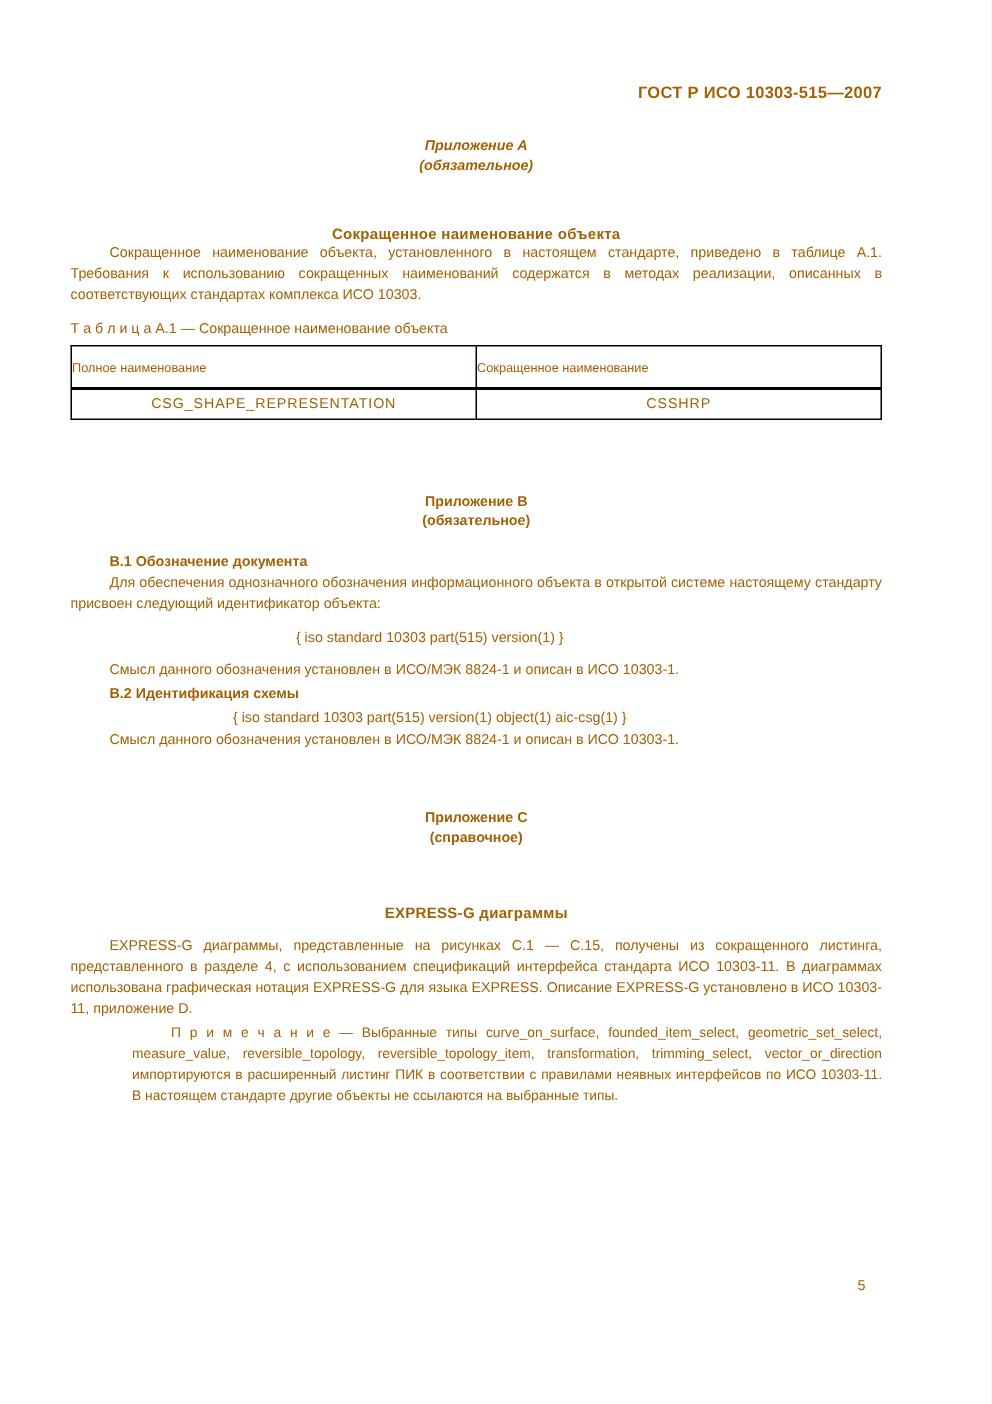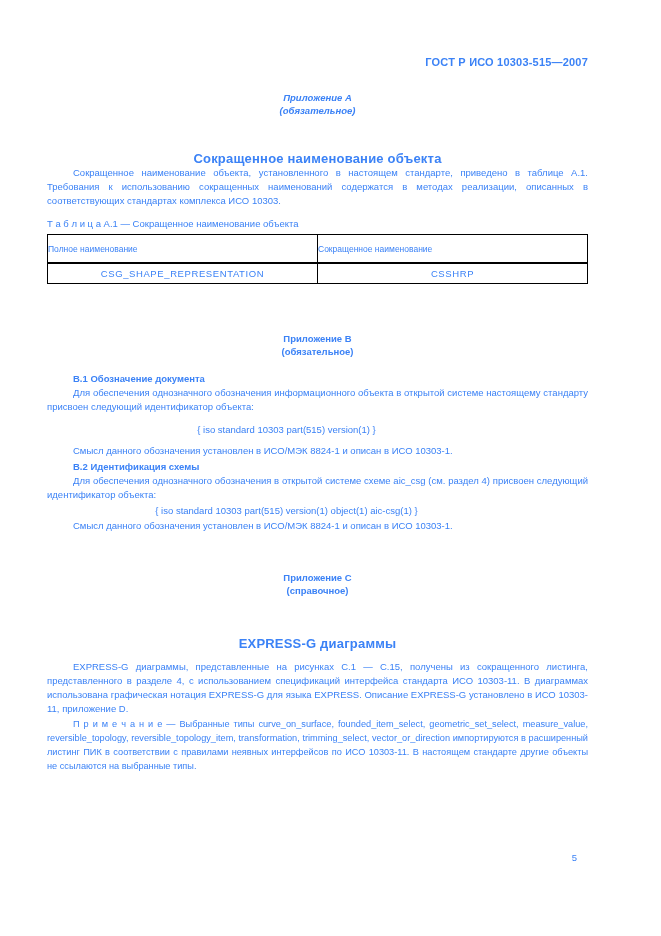--- a/index.html
+++ b/index.html
@@ -3,21 +3,21 @@
 <meta charset="utf-8">
 <style>
   html, body { margin: 0; padding: 0; background: #e8e8e8; }
   .page {
     position: relative;
     width: 661px;
     height: 936px;
     margin: 0 auto;
     background: #ffffff;
     font-family: "Liberation Sans", "DejaVu Sans", sans-serif;
-    color: #3b82f6;
+    color: #a16207;
     overflow: hidden;
   }
   .content {
     padding: 56px 73px 0 47px; 
   }
   .doc-header {
     text-align: right;
     font-weight: bold;
     font-size: 11px;
     letter-spacing: 0.2px;
@@ -25,21 +25,21 @@
   .annex-title {
     text-align: center;
     font-weight: bold;
     font-size: 9.5px;
     line-height: 13px;
   }
   .annex-a-block { margin-top: 23px; font-style: italic; }
   .big-heading {
     text-align: center;
     font-weight: bold;
-    font-size: 13px;
+    font-size: 10px;
     letter-spacing: 0.2px;
   }
   .heading-a { margin-top: 34px; }
   .body-par {
     font-size: 9.5px;
     line-height: 14px;
     text-align: justify;
     text-indent: 26px;
   }
   .par-a { margin-top: 0; }
@@ -94,20 +94,21 @@
   .b2-note { margin-top: 3px; }
   .annex-c-block { margin-top: 38px; }
   .heading-c { margin-top: 39px; }
   .par-c { margin-top: 9px; }
   .note-par {
     margin-top: 1px;
     font-size: 9.2px;
     line-height: 14px;
     text-align: justify;
     text-indent: 26px;
+    margin-left: 41px;
   }
   .page-number {
     position: absolute;
     right: 84px;
     bottom: 73px;
     font-size: 9.5px;
   }
 </style>
 </head>
 <body>
@@ -148,21 +149,20 @@
       <div>(обязательное)</div>
     </div>
 
 
     <div class="sub-heading b1-heading">В.1  Обозначение документа</div>
     <p class="body-par" style="margin:0;">Для обеспечения однозначного обозначения информационного объекта в открытой системе настоящему стандарту присвоен следующий идентификатор объекта:</p>
     <div class="identifier b1-identifier">{ iso standard 10303 part(515) version(1) }</div>
     <p class="body-par b1-note" style="margin-bottom:0;">Смысл данного обозначения установлен в ИСО/МЭК 8824-1 и описан в ИСО 10303-1.</p>
 
     <div class="sub-heading b2-heading">В.2  Идентификация схемы</div>
-    <p class="body-par" style="margin:0;">Для обеспечения однозначного обозначения в открытой системе схеме aic_csg (см. раздел 4) присвоен следующий идентификатор объекта:</p>
     <div class="identifier b2-identifier">{ iso standard 10303 part(515) version(1) object(1) aic-csg(1) }</div>
     <p class="body-par b2-note" style="margin:3px 0 0 0;">Смысл данного обозначения установлен в ИСО/МЭК 8824-1 и описан в ИСО 10303-1.</p>
 
     <div class="annex-title annex-c-block">
       <div>Приложение С</div>
       <div>(справочное)</div>
     </div>
 
     <div class="big-heading heading-c">EXPRESS-G диаграммы</div>
 

